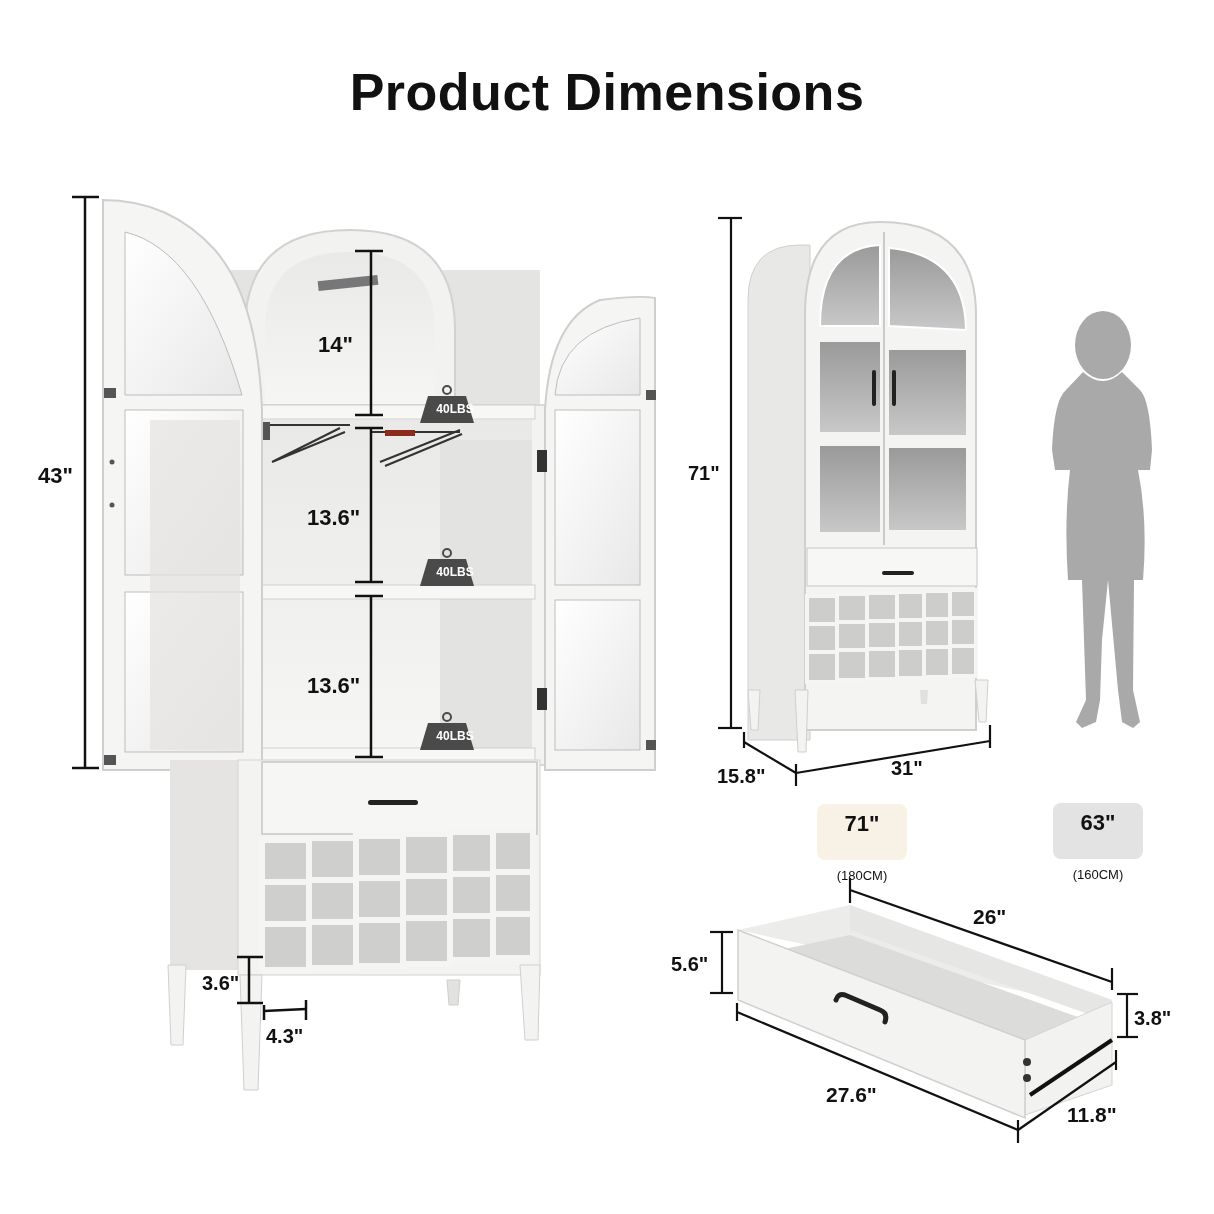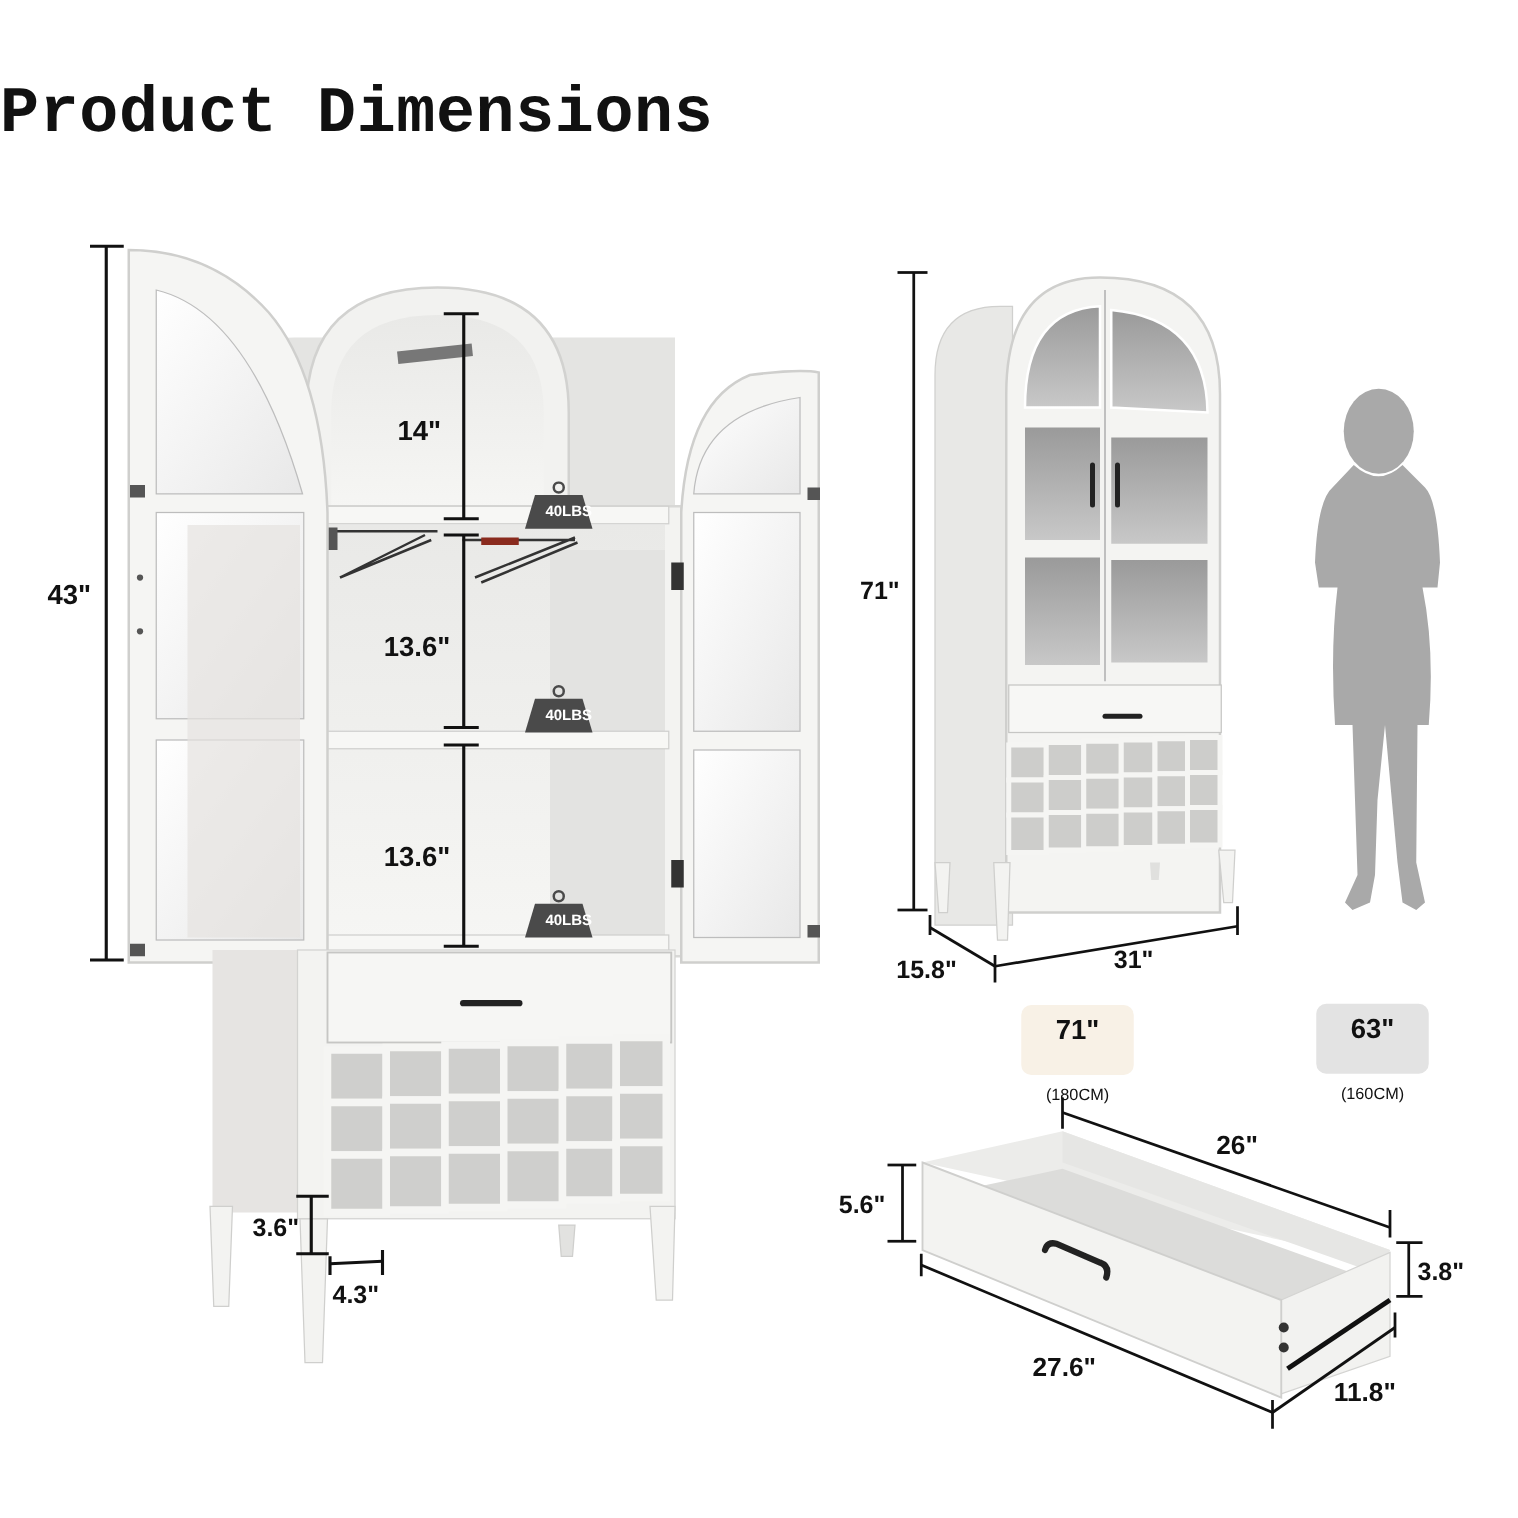--- a/index.html
+++ b/index.html
@@ -1,17 +1,17 @@
 <!DOCTYPE html>
 <html><head>
 <meta charset="utf-8">
 <style>
   html,body{margin:0;padding:0;background:#fff;}
   body{width:1214px;height:1214px;position:relative;overflow:hidden;font-family:"Liberation Sans","DejaVu Sans",sans-serif;color:#111;}
-  .title{position:absolute;left:0;width:1214px;top:62px;text-align:left;font-size:52px;font-weight:700;letter-spacing:0.5px;font-family:Liberation Mono, monospace;}
+  .title{position:absolute;left:0;width:1214px;top:62px;text-align:center;font-size:52px;font-weight:700;letter-spacing:0.5px;}
   .lbl{position:absolute;font-weight:700;font-size:22px;color:#111;white-space:nowrap;}
   svg{position:absolute;left:0;top:0;}
   .badge{position:absolute;border-radius:8px;text-align:center;font-weight:700;}
   .badge .big{display:block;font-size:22px;line-height:24px;margin-top:8px;}
   .badge .small{display:block;font-size:13px;line-height:16px;font-weight:400;margin-top:32px;}
   .weight{position:absolute;width:62px;height:40px;}
   .weight .txt{position:absolute;left:16px;right:0;top:17px;text-align:center;font-size:12px;font-weight:700;color:#fff;}
 </style>
 </head>
 <body>

